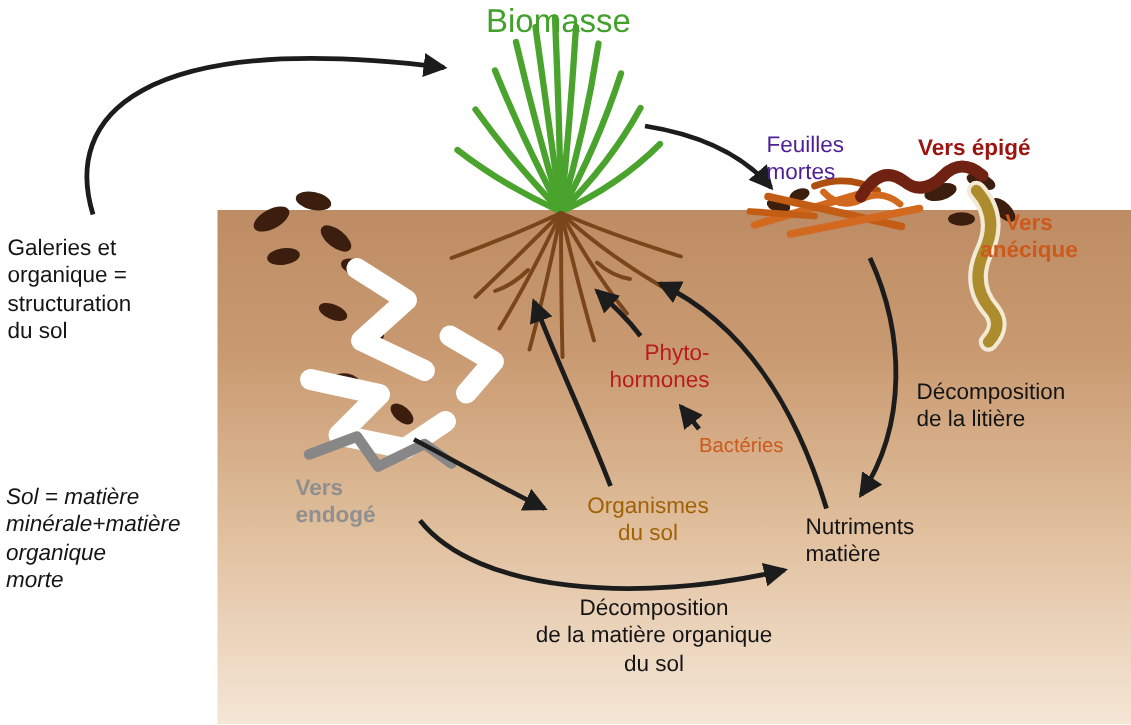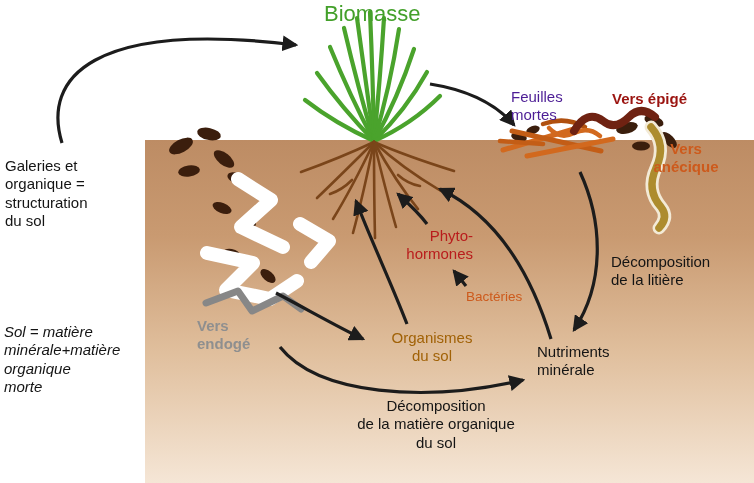--- a/index.html
+++ b/index.html
@@ -141,20 +141,20 @@
   <div class="lbl lbl-anecique">Vers
 anécique</div>
   <div class="lbl lbl-phyto">Phyto-
 hormones</div>
   <div class="lbl lbl-bacteries">Bactéries</div>
   <div class="lbl lbl-organismes">Organismes
 du sol</div>
   <div class="lbl lbl-endoge">Vers
 endogé</div>
   <div class="lbl lbl-nutriments">Nutriments
-minérale</div>
+matière</div>
   <div class="lbl lbl-declitiere">Décomposition
 de la litière</div>
   <div class="lbl lbl-decmo">Décomposition
 de la matière organique
 du sol</div>
 
 </div>
 
 </body></html>

